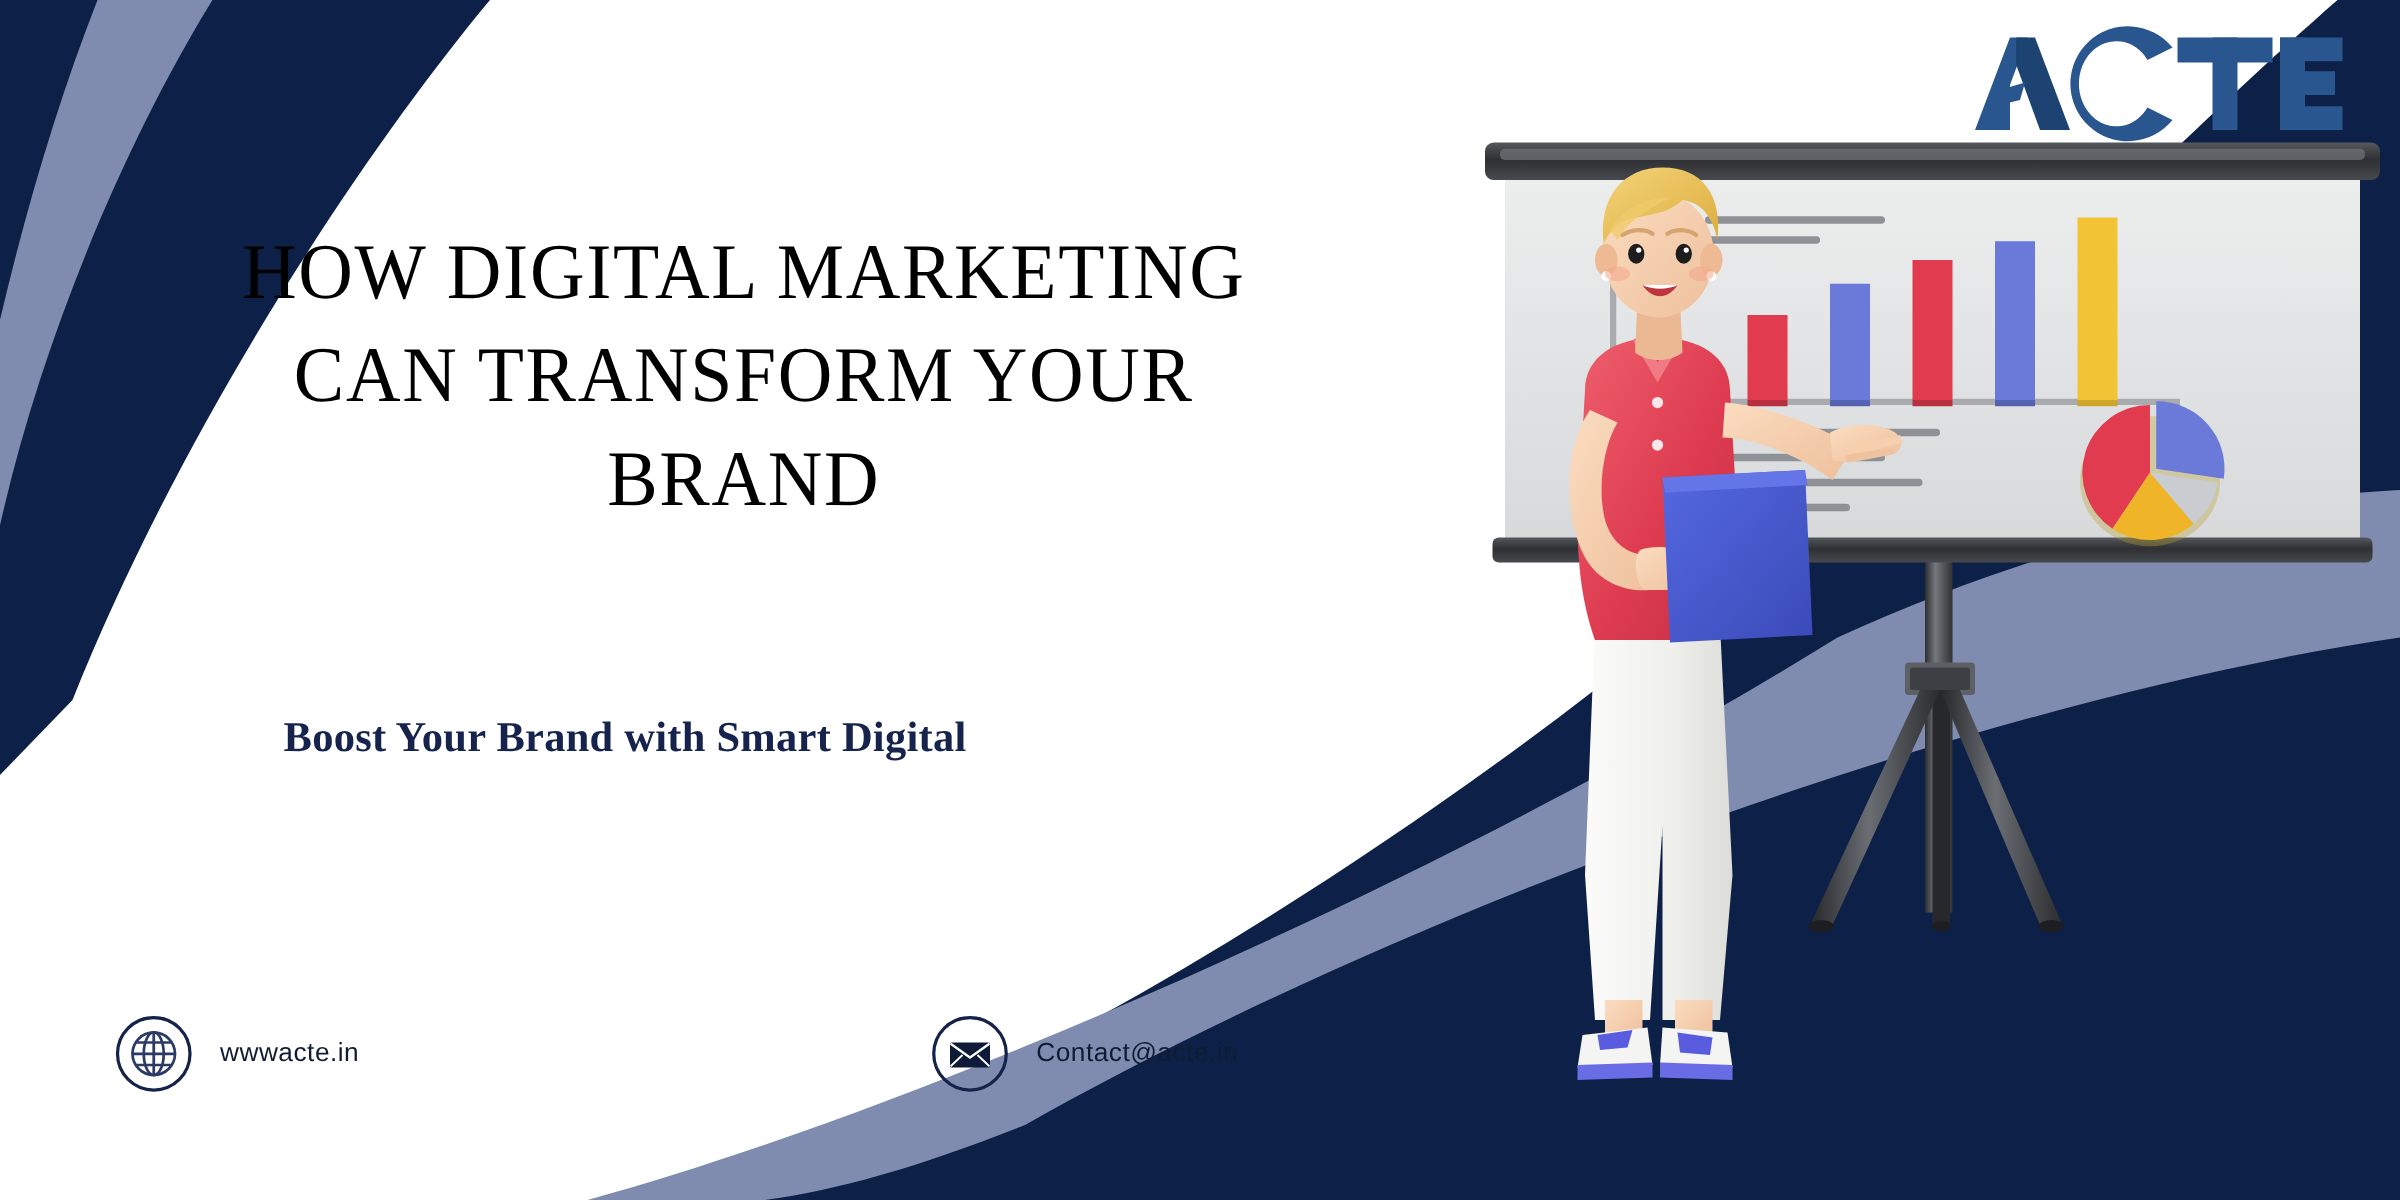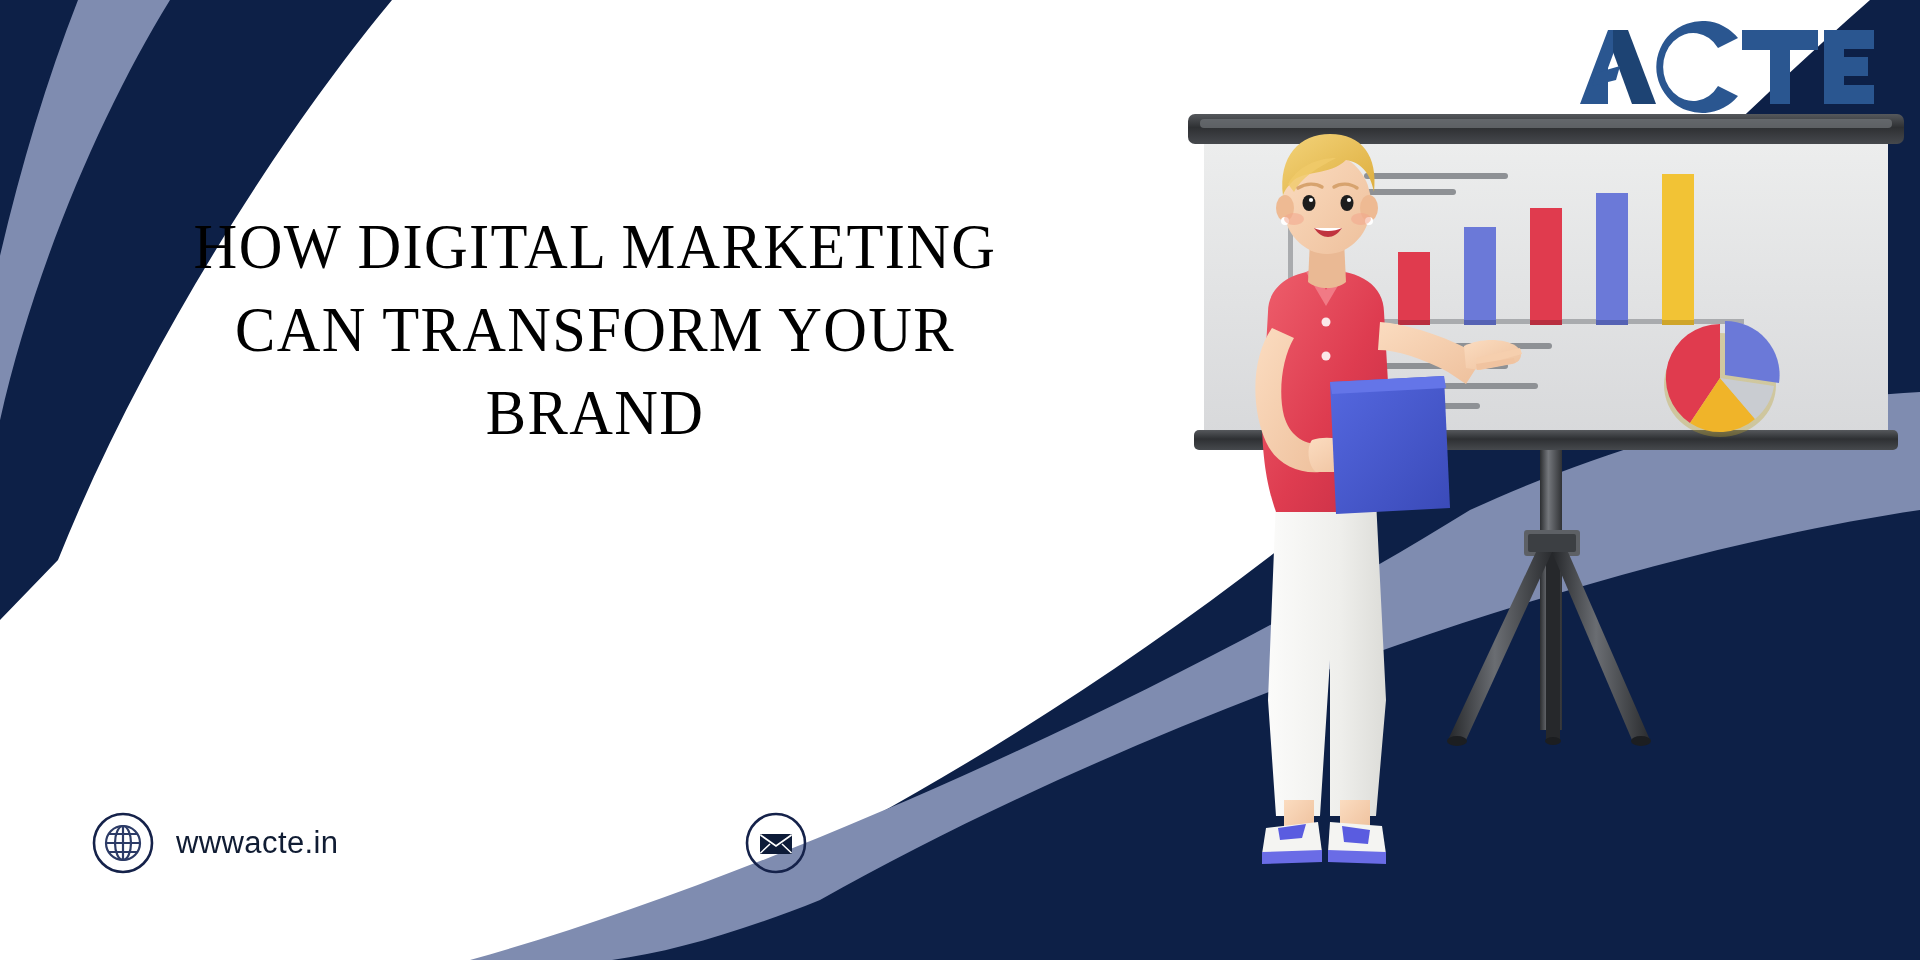--- a/index.html
+++ b/index.html
@@ -30,21 +30,21 @@
   #logo {
     position:absolute;
     left:1556px; top:18px;
     width:320px; height:98px;
     z-index:40;
   }
 
   
   #headline {
     position:absolute;
-    left:60px; top:206px;
+    left:60px; top:176px;
     width:1070px;
     text-align:center;
     z-index:30;
   }
   #headline .line {
     font-family:"Liberation Serif", serif;
     font-weight:400;
     font-size:63px;
     line-height:1.32;
     letter-spacing:1.4px;
@@ -82,21 +82,21 @@
   #contact-web  { left:92px;  top:812px; }
   #contact-mail { left:745px; top:812px; }
 
   .contact .ic {
     width:62px; height:62px;
     flex:0 0 62px;
     display:block;
   }
   .contact .ctext {
     font-family:"Liberation Sans", sans-serif;
-    font-size:31px;
+    font-size:21px;
     font-weight:400;
     letter-spacing:0.4px;
     color:#101c33;
     white-space:nowrap;
   }
 
   
   #illustration {
     position:absolute;
     left:1180px; top:100px;
@@ -152,20 +152,21 @@
     <text x="0" y="0" style="font-size:0;opacity:0">ACTE</text>
   </svg>
 
   <div id="headline">
     <div class="line">HOW DIGITAL MARKETING</div>
     <div class="line">CAN TRANSFORM YOUR</div>
     <div class="line">BRAND</div>
   </div>
 
   <div id="subtitle">
+    <div class="sline">Boost Your Brand with Smart Digital</div>
   </div>
 
   <div class="contact" id="contact-web">
     <svg class="ic" viewBox="0 0 62 62">
       <circle cx="31" cy="31" r="29" fill="none" stroke="#15224a" stroke-width="2.6"></circle>
       <circle cx="31" cy="31" r="17" fill="none" stroke="#2c3b66" stroke-width="2.2"></circle>
       <ellipse cx="31" cy="31" rx="8" ry="17" fill="none" stroke="#2c3b66" stroke-width="2.2"></ellipse>
       <line x1="14" y1="31" x2="48" y2="31" stroke="#2c3b66" stroke-width="2.2"></line>
       <line x1="17" y1="22" x2="45" y2="22" stroke="#2c3b66" stroke-width="2"></line>
       <line x1="17" y1="40" x2="45" y2="40" stroke="#2c3b66" stroke-width="2"></line>
@@ -174,20 +175,21 @@
     <span class="ctext">wwwacte.in</span>
   </div>
 
   <div class="contact" id="contact-mail">
     <svg class="ic" viewBox="0 0 62 62">
       <circle cx="31" cy="31" r="29" fill="none" stroke="#15224a" stroke-width="2.6"></circle>
       <rect x="15" y="22" width="32" height="20" rx="1.5" fill="#0d1b38"></rect>
       <path d="M 15.5,23 L 31,34 L 46.5,23" fill="none" stroke="#ffffff" stroke-width="1.8"></path>
       <path d="M 15.5,41 L 25,32 M 46.5,41 L 37,32" fill="none" stroke="#ffffff" stroke-width="1.5"></path>
     </svg>
+    <span class="ctext">Contact@acte.in</span>
   </div>
 
   <svg id="illustration" viewBox="0 0 740 790">
     <defs>
       <linearGradient id="gBoard" x1="0" y1="0" x2="0" y2="1">
         <stop offset="0%" stop-color="#eceded"></stop>
         <stop offset="100%" stop-color="#d8d9db"></stop>
       </linearGradient>
       <linearGradient id="gFrame" x1="0" y1="0" x2="0" y2="1">
         <stop offset="0%" stop-color="#55585c"></stop>

